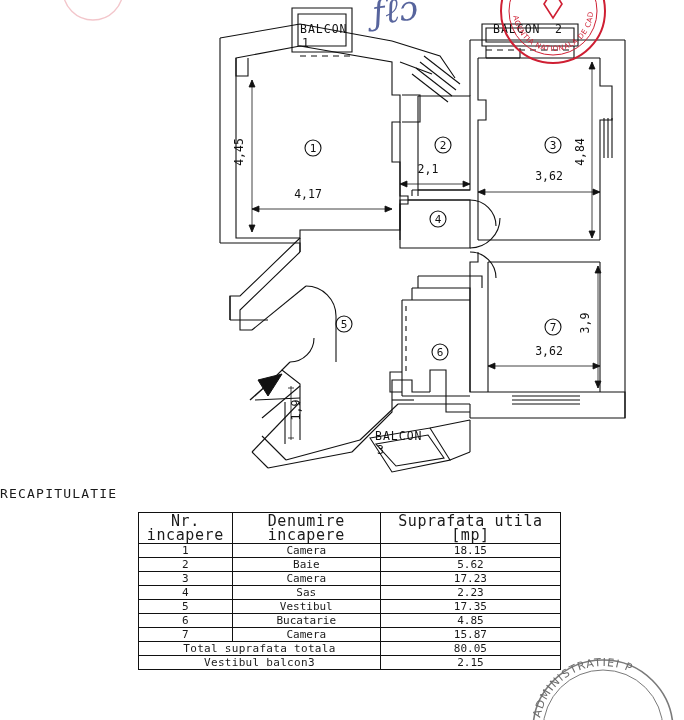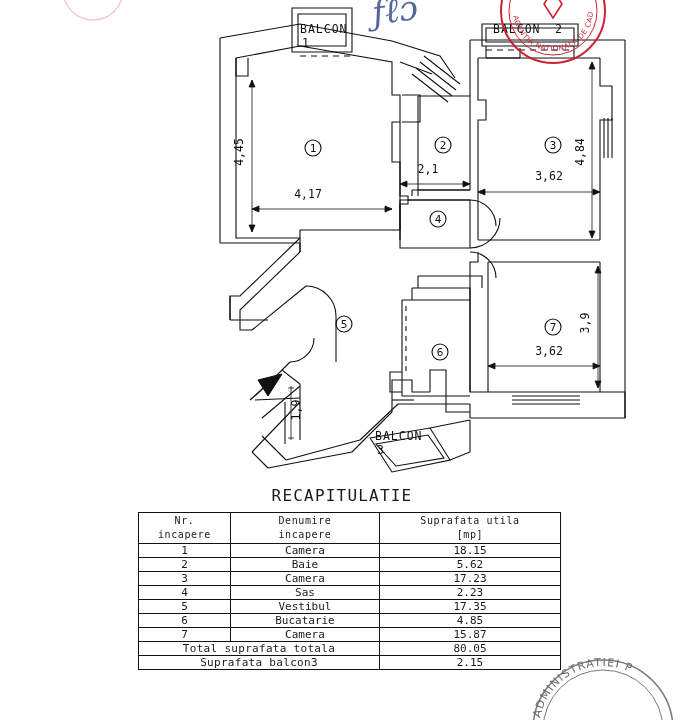--- a/index.html
+++ b/index.html
@@ -14,32 +14,32 @@
   
   .stamp{position:absolute;color:#cf1f33;pointer-events:none;}
   .stamp-tr{left:498px;top:-44px;width:110px;height:110px;}
   .stamp-br{left:528px;top:655px;width:150px;height:150px;}
   .stamp-tl{left:58px;top:-30px;width:70px;height:70px;opacity:.25;}
   .sig{position:absolute;left:372px;top:-10px;color:#3a4a8c;font-family:"DejaVu Serif","Liberation Serif",serif;
        font-style:italic;font-size:34px;transform:rotate(-8deg);opacity:.85;}
 
   
   .rec-title{
-    position:absolute;left:0;top:486px;width:684px;text-align:center;
-    font-size:16px;letter-spacing:1.2px;
+    position:absolute;left:0;top:486px;width:684px;text-align:left;
+    font-size:13px;letter-spacing:1.2px;
   }
 
   
   .tbl-wrap{position:absolute;left:138px;top:512px;width:423px;}
   table.recap{border-collapse:collapse;width:423px;font-size:11px;}
   table.recap td,table.recap th{
     border:1px solid #111;padding:0 3px;height:13px;line-height:13px;
     font-weight:normal;text-align:center;vertical-align:middle;
   }
-  table.recap thead th{height:30px;line-height:14px;font-size:10px;letter-spacing:.6px;}
+  table.recap thead th{height:30px;line-height:14px;font-size:15px;letter-spacing:.6px;}
   .c-nr{width:88px;}
   .c-den{width:150px;}
   .c-sup{width:185px;}
   td.den{text-align:center;}
   td.lbl-span{text-align:center;letter-spacing:.3px;}
 </style>
 </head>
 <body>
 
 <div id="sheet">
@@ -348,20 +348,20 @@
           <tr>
             <td>7</td>
             <td class="den">Camera</td>
             <td>15.87</td>
           </tr>
           <tr>
             <td colspan="2" class="lbl-span">Total suprafata totala</td>
             <td>80.05</td>
           </tr>
           <tr>
-            <td colspan="2" class="lbl-span">Suprafata  balcon3</td>
+            <td colspan="2" class="lbl-span">Vestibul  balcon3</td>
             <td>2.15</td>
           </tr>
         </tbody>
     </table>
   </div>
 
 </div>
 
 </body></html>

